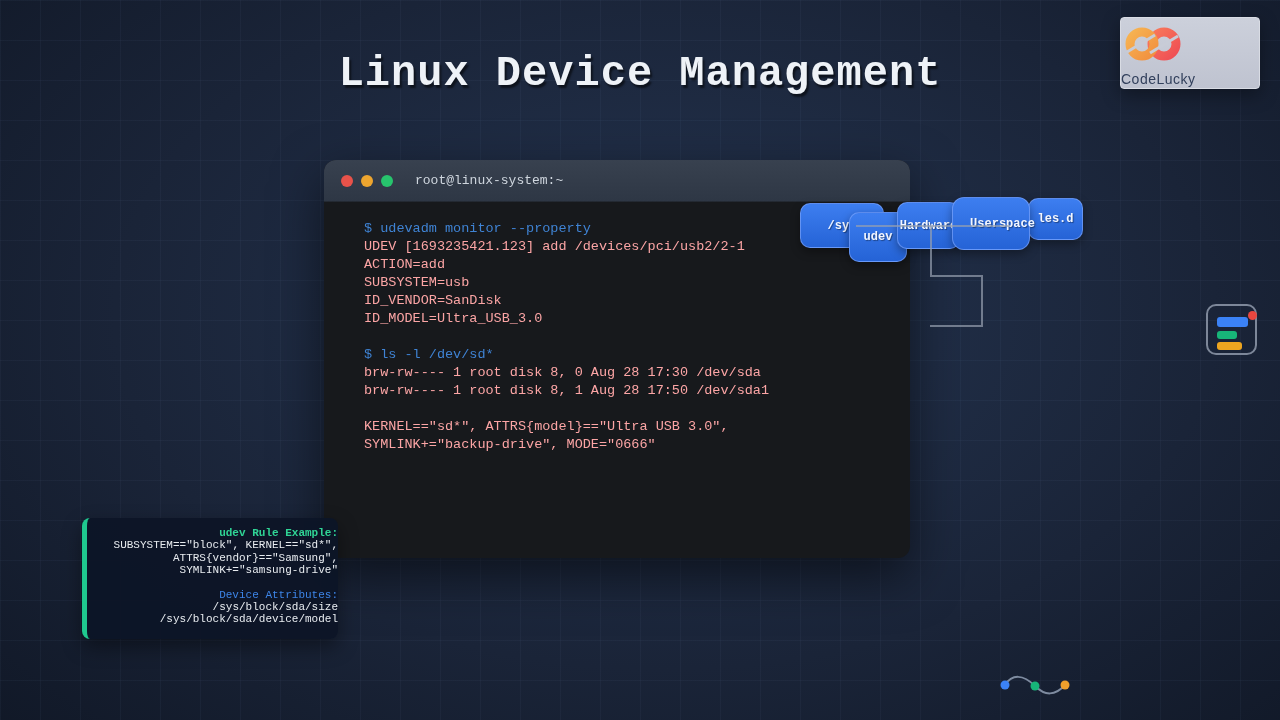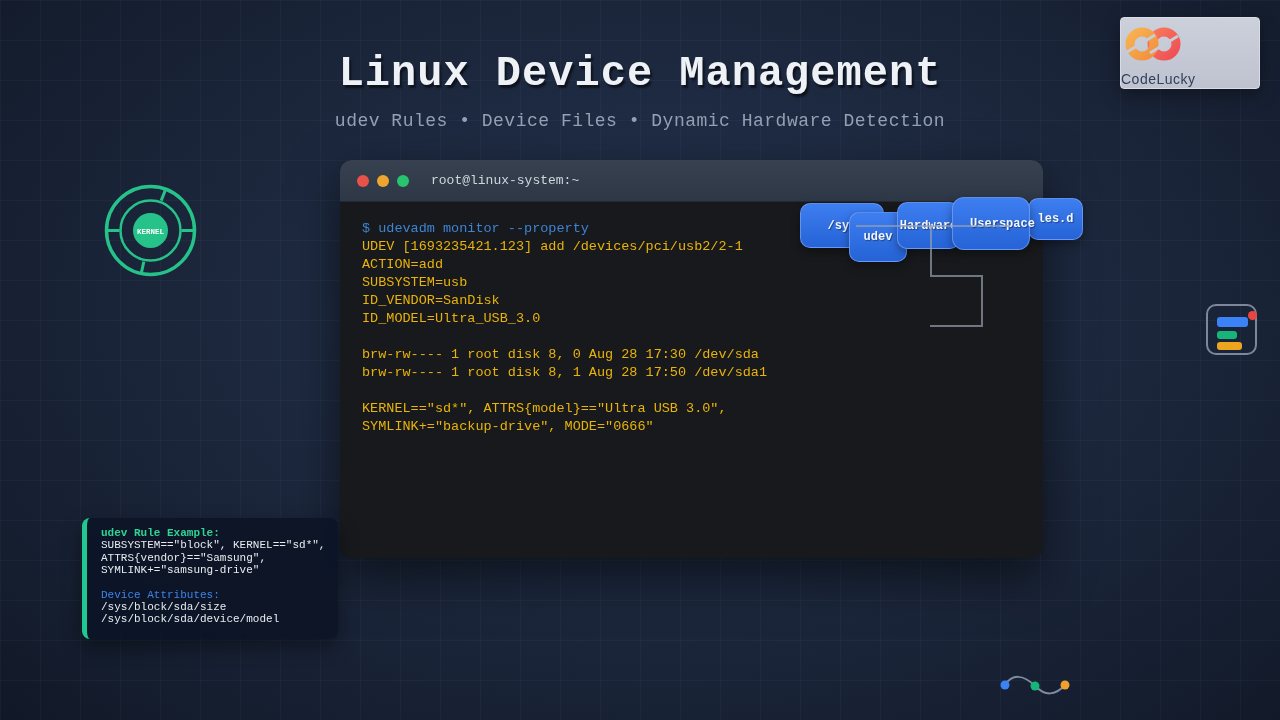--- a/index.html
+++ b/index.html
@@ -37,36 +37,36 @@
   .logo-text {
     font:14px "Liberation Sans", sans-serif; color:#32405c; letter-spacing:0.5px;
     margin-top:-2px;
   }
 
   
   .kernel-badge { position:absolute; left:103px; top:183px; width:95px; height:95px; }
 
   
   .terminal {
-    position:absolute; left:340px; top:160px; width:703px; height:398px;
+    position:absolute; left:324px; top:160px; width:586px; height:398px;
     background:#17191c; border-radius:12px;
     box-shadow:0 18px 50px rgba(0,0,0,0.55);
   }
   .terminal-header {
     height:42px; background:linear-gradient(180deg,#38414f,#2e3745);
     border-radius:12px 12px 0 0; display:flex; align-items:center; padding-left:17px;
     border-bottom:1px solid rgba(0,0,0,0.35);
   }
   .tl-dot { width:12px; height:12px; border-radius:50%; margin-right:8px; }
   .tl-red { background:#e8524a; } .tl-yellow { background:#eda52f; } .tl-green { background:#27c46d; }
   .terminal-title { margin-left:14px; font:13px "Liberation Mono", monospace; color:#cfd6de; }
-  .terminal-body { padding:18px 22px; font:13.5px/18px "Liberation Mono", monospace; }
+  .terminal-body { padding:18px 40px; font:13.5px/18px "Liberation Mono", monospace; }
   .term-block { margin-bottom:18px; }
   .term-cmd { color:#3f83d4; white-space:pre; }
-  .term-out { color:#eab308; white-space:pre; }
+  .term-out { color:#fca5a5; white-space:pre; }
 
   
   .chip {
     position:absolute; display:flex; align-items:center; justify-content:center;
     background:linear-gradient(180deg,#3d7ef0,#2563d6);
     border:1px solid rgba(140,175,255,0.55); border-radius:10px;
     font:bold 12px "Liberation Mono", monospace; color:#f2f6ff;
     text-shadow:1px 1px 1px rgba(0,0,0,0.4);
     box-shadow:0 4px 10px rgba(0,0,0,0.35);
   }
@@ -89,34 +89,34 @@
   .bar-orange { left:9px; top:36px; width:25px; height:8px;  background:#eda520; }
   .mini-dot { position:absolute; left:40px; top:5px; width:9px; height:9px; border-radius:50%; background:#e8463f; }
 
   
   .info-panel {
     position:absolute; left:82px; top:518px; width:256px; height:121px;
     background:rgba(13,21,38,0.96); border-radius:8px;
     border-left:5px solid #1fc98f; padding:9px 0 0 14px;
     font:11px/12.4px "Liberation Mono", monospace;
     box-shadow:0 8px 20px rgba(0,0,0,0.4);
+    text-align:right;
   }
   .ip-title-green { color:#2fd495; font-weight:bold; }
   .ip-title-blue  { color:#3d85e8; font-weight:normal; margin-top:12px; }
   .ip-lines { color:#e8ecf0; white-space:pre; }
 
   .squiggle-svg { position:absolute; left:995px; top:668px; }
 </style>
 </head>
 <body>
 
 <div class="stage">
 
   <div class="page-title">Linux Device Management</div>
-  <div class="page-subtitle">udev Rules • Device Files • Dynamic Hardware Detection</div>
 
   <div class="logo-card">
     <svg width="70" height="44" viewBox="0 0 70 44">
       <defs>
         <linearGradient id="gradL" x1="0" y1="0" x2="1" y2="1">
           <stop offset="0" stop-color="#f6b352"></stop>
             <stop offset="1" stop-color="#f2903f"></stop>
         </linearGradient>
         <linearGradient id="gradR" x1="0" y1="0" x2="1" y2="1">
           <stop offset="0" stop-color="#f8775a"></stop>
@@ -124,50 +124,39 @@
         </linearGradient>
       </defs>
       <circle cx="43" cy="20" r="12" fill="none" stroke="url(#gradR)" stroke-width="9"></circle>
       <circle cx="21" cy="20" r="12" fill="none" stroke="url(#gradL)" stroke-width="9"></circle>
       <line x1="6" y1="28" x2="34" y2="11" stroke="#c8ccd7" stroke-width="3"></line>
       <line x1="29" y1="29" x2="57" y2="12" stroke="#c8ccd7" stroke-width="3"></line>
     </svg>
     <div class="logo-text">CodeLucky</div>
   </div>
 
-  <div class="kernel-badge">
-    <svg width="95" height="95" viewBox="0 0 95 95">
-      <circle cx="47.5" cy="47.5" r="44" fill="none" stroke="#25c38a" stroke-width="3.5"></circle>
-      <circle cx="47.5" cy="47.5" r="30" fill="none" stroke="#25c38a" stroke-width="2.5"></circle>
-      <line x1="62.9" y1="5.6" x2="58.2" y2="17.6" stroke="#25c38a" stroke-width="3"></line>
-      <line x1="3.5" y1="47.5" x2="16.5" y2="47.5" stroke="#25c38a" stroke-width="3"></line>
-      <line x1="91.5" y1="47.5" x2="78.5" y2="47.5" stroke="#25c38a" stroke-width="3"></line>
-      <line x1="38.1" y1="91.2" x2="40.8" y2="78.6" stroke="#25c38a" stroke-width="3"></line>
-      <circle cx="47.5" cy="47.5" r="17.5" fill="#25c38a"></circle>
-      <text x="47.5" y="50.5" text-anchor="middle" font-family="Liberation Mono, monospace" font-size="7.5" font-weight="bold" fill="#ffffff">KERNEL</text>
-    </svg>
-  </div>
 
   <div class="terminal">
     <div class="terminal-header">
       <span class="tl-dot tl-red"></span>
       <span class="tl-dot tl-yellow"></span>
       <span class="tl-dot tl-green"></span>
       <span class="terminal-title">root@linux-system:~</span>
     </div>
     <div class="terminal-body">
       <div class="term-block">
         <div class="term-cmd">$ udevadm monitor --property</div>
         <div class="term-out">UDEV [1693235421.123] add /devices/pci/usb2/2-1
 ACTION=add
 SUBSYSTEM=usb
 ID_VENDOR=SanDisk
 ID_MODEL=Ultra_USB_3.0</div>
       </div>
       <div class="term-block">
+        <div class="term-cmd">$ ls -l /dev/sd*</div>
         <div class="term-out">brw-rw---- 1 root disk 8, 0 Aug 28 17:30 /dev/sda
 brw-rw---- 1 root disk 8, 1 Aug 28 17:50 /dev/sda1</div>
       </div>
       <div class="term-block">
         <div class="term-out">KERNEL=="sd*", ATTRS{model}=="Ultra USB 3.0",
 SYMLINK+="backup-drive", MODE="0666"</div>
       </div>
     </div>
   </div>
 

